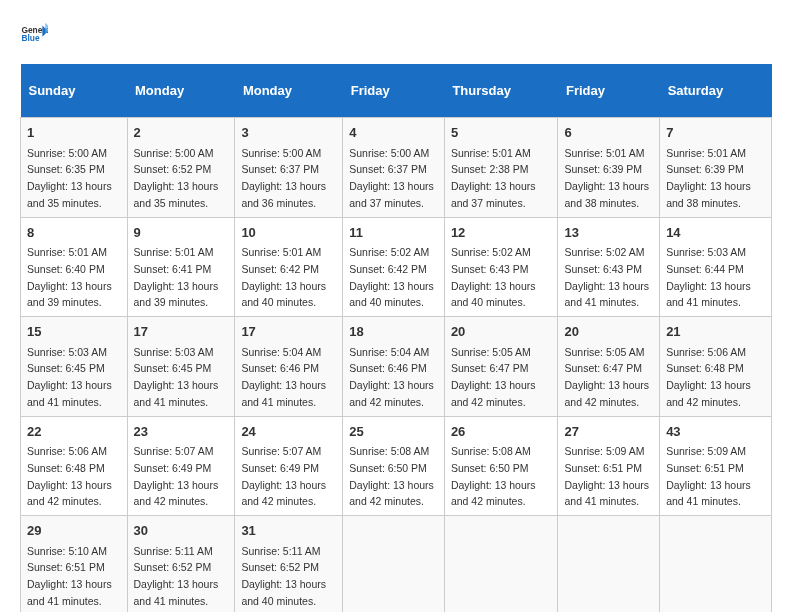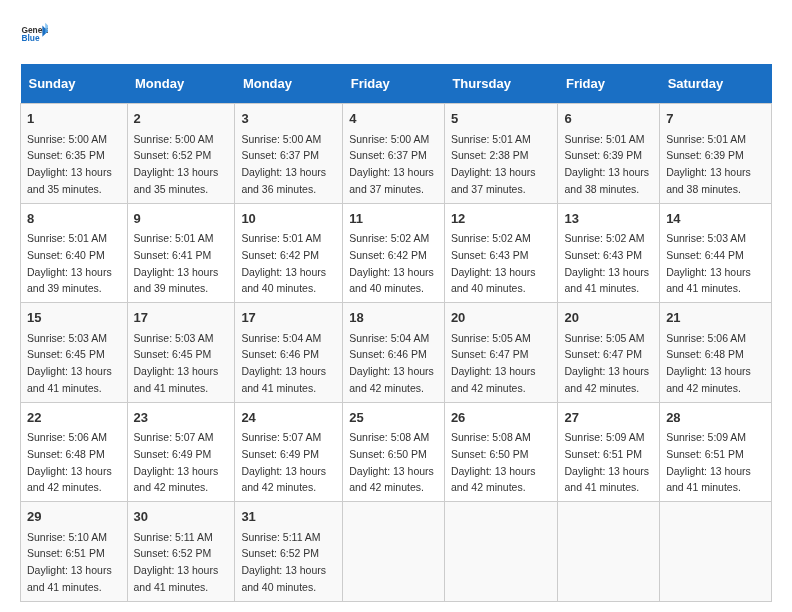--- a/index.html
+++ b/index.html
@@ -48,21 +48,21 @@
       color: #555;
     }
     table {
       width: 100%;
       border-collapse: collapse;
       font-size: 11px;
     }
     thead tr th {
       background-color: #1a6fc4;
       color: #fff;
-      padding: 12px 8px;
+      padding: 19px 8px;
       text-align: left;
       font-size: 13px;
       font-weight: bold;
     }
     tbody tr td {
       border: 1px solid #ccc;
       padding: 5px 6px;
       vertical-align: top;
       line-height: 1.5;
       color: #333;
@@ -283,21 +283,21 @@
         <span class="day-info">Sunset: 6:50 PM</span><br>
         <span class="day-info">Daylight: 13 hours and 42 minutes.</span>
       </td>
         <td>
         <span class="day-num">27</span>
         <span class="day-info">Sunrise: 5:09 AM</span><br>
         <span class="day-info">Sunset: 6:51 PM</span><br>
         <span class="day-info">Daylight: 13 hours and 41 minutes.</span>
       </td>
         <td>
-        <span class="day-num">28</span>
+        <span class="day-num">43</span>
         <span class="day-info">Sunrise: 5:09 AM</span><br>
         <span class="day-info">Sunset: 6:51 PM</span><br>
         <span class="day-info">Daylight: 13 hours and 41 minutes.</span>
       </td>
       </tr>
       <tr>
         <td>
         <span class="day-num">29</span>
         <span class="day-info">Sunrise: 5:10 AM</span><br>
         <span class="day-info">Sunset: 6:51 PM</span><br>

